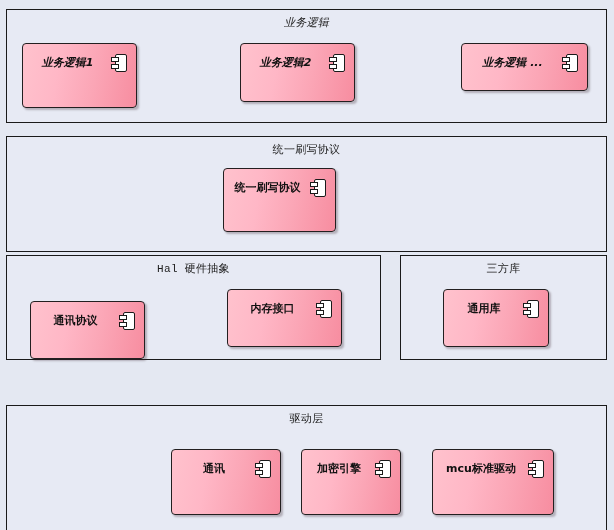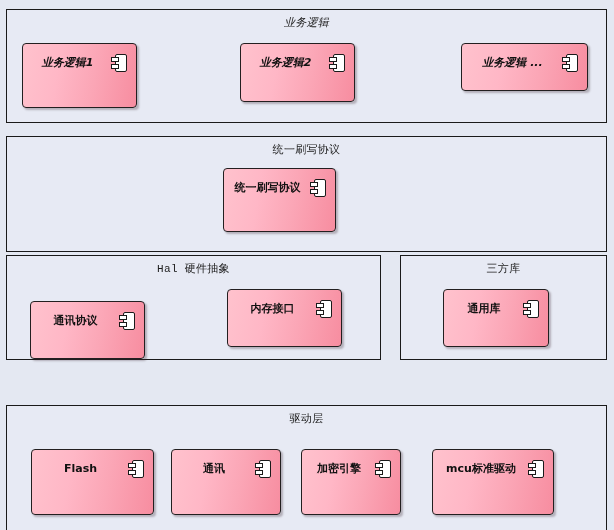--- a/index.html
+++ b/index.html
@@ -173,28 +173,20 @@
         <div class="body"></div>
           <div class="tab t1"></div>
           <div class="tab t2"></div>
       </div>
     </div>
   </div>
 
   <div class="panel" style="left:6px; top:405px; width:601px; height:135px;">
     <div class="panel-title">驱动层</div>
 
-    <div class="component" style="left:24px; top:43px; width:123px; height:66px;">
-      <div class="component-label">Flash</div>
-      <div class="uml-icon">
-        <div class="body"></div>
-          <div class="tab t1"></div>
-          <div class="tab t2"></div>
-      </div>
-    </div>
 
     <div class="component" style="left:164px; top:43px; width:110px; height:66px;">
       <div class="component-label">通讯</div>
       <div class="uml-icon">
         <div class="body"></div>
           <div class="tab t1"></div>
           <div class="tab t2"></div>
       </div>
     </div>
 

